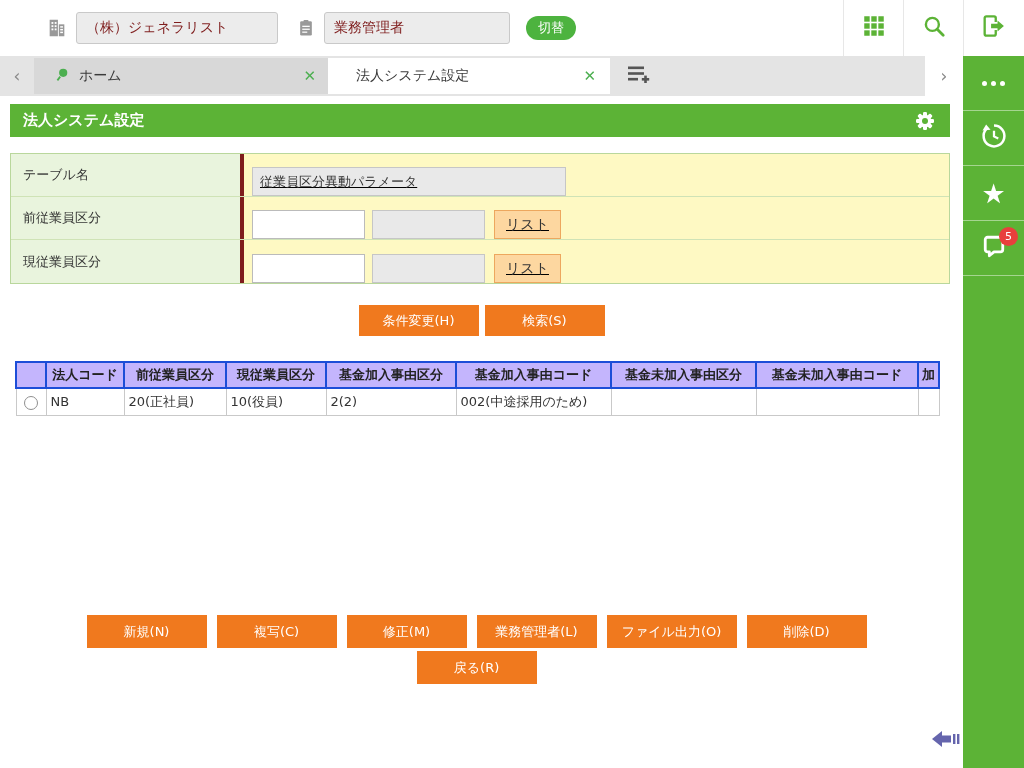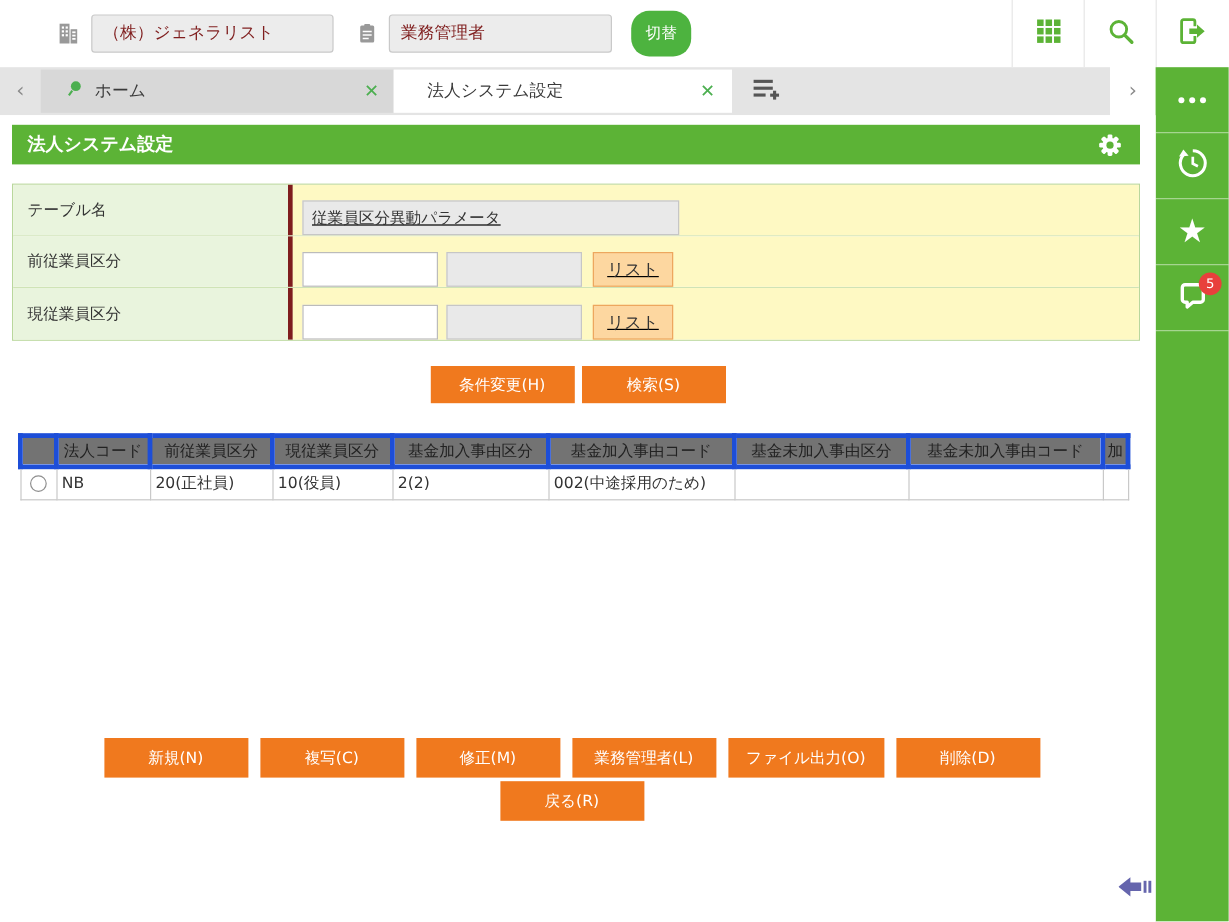--- a/index.html
+++ b/index.html
@@ -10,21 +10,21 @@
   
   .topbar { position:absolute; top:0; left:0; width:1024px; height:56px; background:#fff;
             display:flex; align-items:center; padding-left:46px; }
   .topbar .txt-input { height:32px; background:#ececec; border:1px solid #c9c9c9;
             border-radius:3px; padding:0 9px; font-size:14px; color:#7f1d1d;
             font-family:inherit; }
   .company-input { width:202px; margin-left:8px; }
   .role-input { width:186px; margin-left:8px; }
   .gray-icon { color:#999; display:flex; align-items:center; }
   .clip-icon { margin-left:18px; }
-  .switch-btn { margin-left:16px; width:50px; height:38px; border:none; border-radius:15px;
+  .switch-btn { margin-left:16px; width:50px; height:24px; border:none; border-radius:15px;
             background:#4db33f; color:#fff; font-size:13px; cursor:pointer;
             font-family:Liberation Mono, monospace; }
   .topbar-icons { position:absolute; right:0; top:0; display:flex; height:56px; }
   .icon-cell { width:60px; height:56px; display:flex; align-items:center; justify-content:center;
             border-left:1px solid #e7e7e7; cursor:pointer; background:#fff; }
   .icon-cell:last-child { width:61px; }
 
   
   .tabbar { position:absolute; top:56px; left:0; width:963px; height:40px; background:#fff; display:flex; }
   .tab-strip { width:925px; height:40px; background:#e4e4e4; display:flex; align-items:center; }
@@ -72,21 +72,21 @@
   .fld-ro { background:#e9e9e9; border:1px solid #c6c6c6; }
   .list-btn { margin-left:9px; height:29px; padding:0 11px; background:#fdd7a0;
             border:1px solid #eda75e; font-size:14px; color:#333; cursor:pointer; font-family:inherit; }
 
   .condition-row { margin-top:21px; display:flex; justify-content:center; gap:6px; }
   .orange-btn { background:#f0791e; color:#fff; border:none; height:31px; min-width:120px;
             font-size:13px; cursor:pointer; font-family:inherit; }
 
   .results-wrap { margin:25px 0 0 15px; width:923px; }
   .results-table { border-collapse:collapse; width:923px; table-layout:fixed; font-size:13px; }
-  .results-table th { background:#737373; border:4px solid #1d4ed8; height:26px; font-weight:normal;
+  .results-table th { background:#c4b5fd; border:2px solid #1d4ed8; height:26px; font-weight:bold;
             color:#222; text-align:center; overflow:hidden; white-space:nowrap; }
   .results-table td { background:#fff; border:1px solid #c9c9c9; height:27px; padding:0 4px;
             color:#333; overflow:hidden; white-space:nowrap; }
   .results-table { border:1px solid #c9c9c9; }
   .col-radio-cell { text-align:center; }
   .radio { display:inline-block; width:14px; height:14px; border:1px solid #8f8f8f;
             border-radius:50%; background:#fff; cursor:pointer; vertical-align:middle; }
 
   .bottom-area { position:absolute; top:519px; left:0; width:953px; }
   .btn-row1 { display:flex; justify-content:center; gap:10px; }

